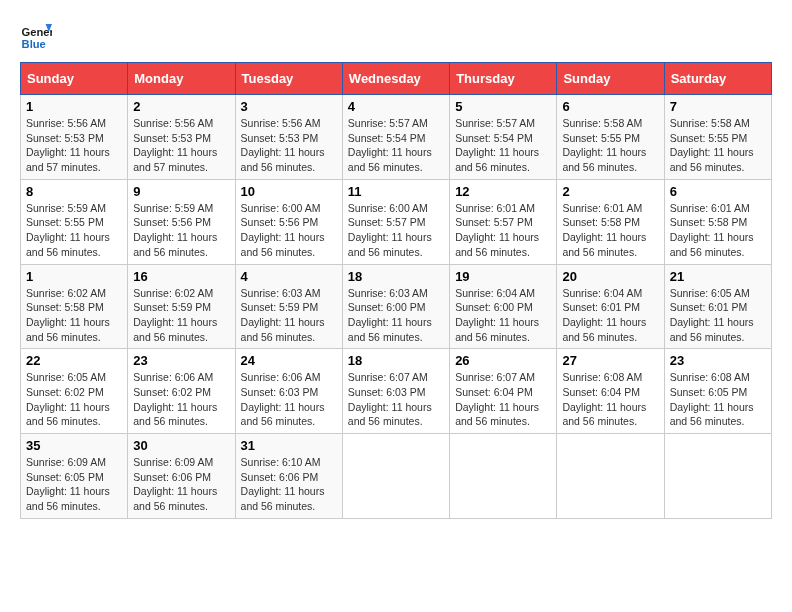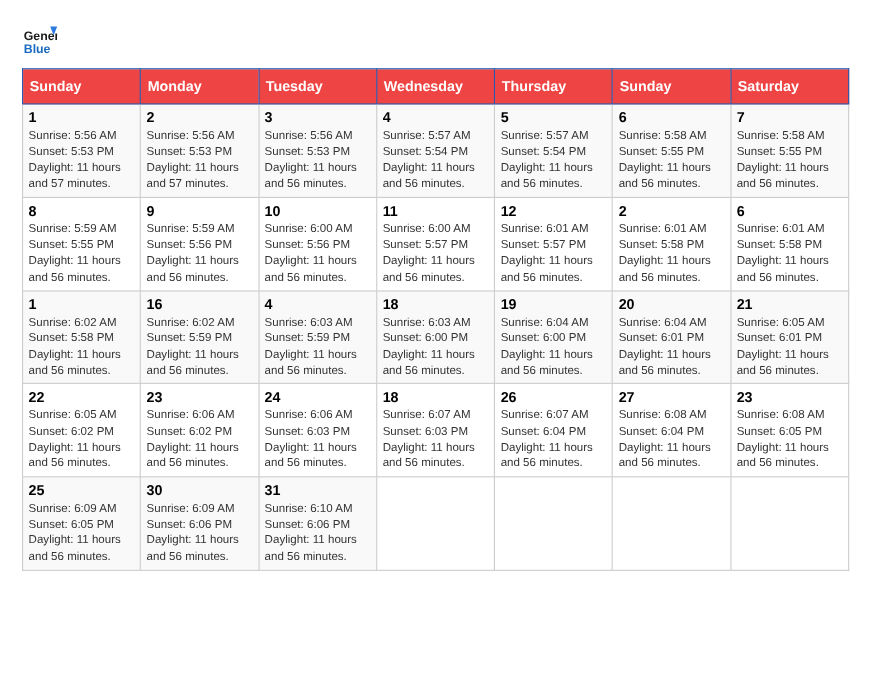--- a/index.html
+++ b/index.html
@@ -341,21 +341,21 @@
         <span class="day-num">23</span>
         <div class="day-detail">
           Sunrise: 6:08 AM<br>
           Sunset: 6:05 PM<br>
           Daylight: 11 hours and 56 minutes.
         </div>
       </td>
       </tr>
       <tr>
         <td>
-        <span class="day-num">25</span>
+        <span class="day-num">35</span>
         <div class="day-detail">
           Sunrise: 6:09 AM<br>
           Sunset: 6:05 PM<br>
           Daylight: 11 hours and 56 minutes.
         </div>
       </td>
         <td>
         <span class="day-num">30</span>
         <div class="day-detail">
           Sunrise: 6:09 AM<br>

